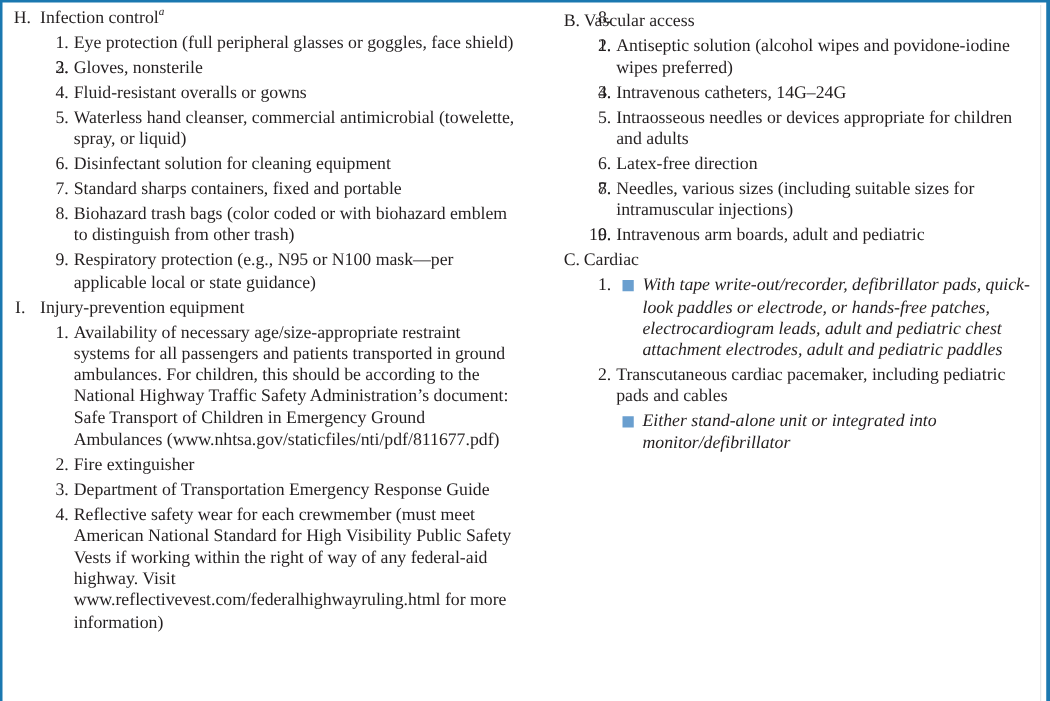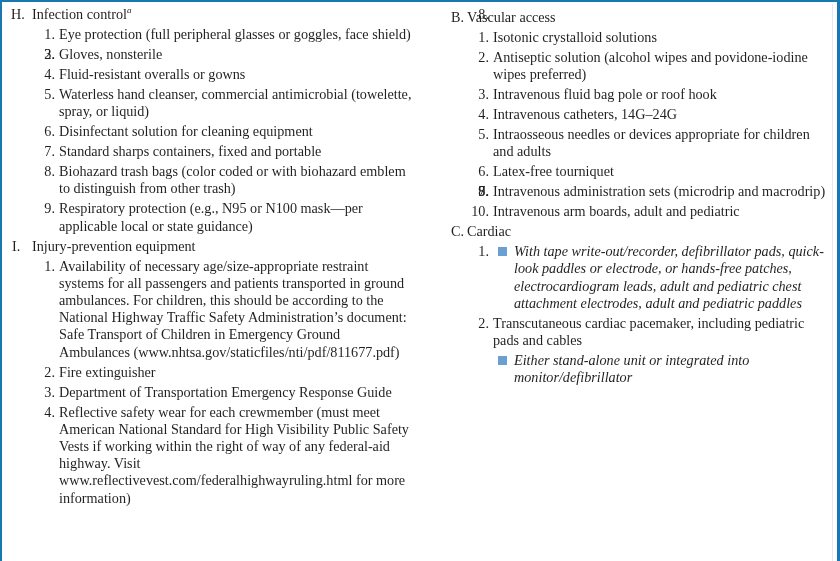--- a/index.html
+++ b/index.html
@@ -66,29 +66,29 @@
     <div class="item"><span class="num">3.</span><span>Department of Transportation Emergency Response Guide</span></div>
     <div class="item"><span class="num">4.</span><span>Reflective safety wear for each crewmember (must meet American National Standard for High Visibility Public Safety Vests if working within the right of way of any federal-aid highway. Visit www.reflectivevest.com/federalhighwayruling.html for more information)</span></div>
   </div>
 
   <div class="col col-right">
     <div class="item"><span class="num">8.</span></div>
 
     <div class="section">
       <span class="letter">B.</span><span>Vascular access</span>
     </div>
-    <div class="item"><span class="num">1.</span><span>Isotonic crystalloid solutions</span></div>
+    <div class="item"><span class="num">1.</span></div>
     <div class="item"><span class="num">2.</span><span>Antiseptic solution (alcohol wipes and povidone-iodine wipes preferred)</span></div>
-    <div class="item"><span class="num">3.</span><span>Intravenous fluid bag pole or roof hook</span></div>
+    <div class="item"><span class="num">3.</span></div>
     <div class="item"><span class="num">4.</span><span>Intravenous catheters, 14G–24G</span></div>
     <div class="item"><span class="num">5.</span><span>Intraosseous needles or devices appropriate for children and adults</span></div>
-    <div class="item"><span class="num">6.</span><span>Latex-free tourniquet</span></div>
+    <div class="item"><span class="num">6.</span><span>Latex-free direction</span></div>
     <div class="item"><span class="num">7.</span></div>
-    <div class="item"><span class="num">8.</span></div>
-    <div class="item"><span class="num">9.</span><span>Intravenous administration sets (microdrip and macrodrip)</span></div>
+    <div class="item"><span class="num">8.</span><span>Needles, various sizes (including suitable sizes for intramuscular injections)</span></div>
+    <div class="item"><span class="num">9.</span></div>
     <div class="item"><span class="num">10.</span><span>Intravenous arm boards, adult and pediatric</span></div>
 
     <div class="section">
       <span class="letter">C.</span><span>Cardiac</span>
     </div>
     <div class="item" style="padding-left:42px"><span class="num">1.</span></div>
     <div class="sub" style="padding-left:63px"><span class="bullet" style="left:47px"></span><span>With tape write-out/recorder, defibrillator pads, quick-look paddles or electrode, or hands-free patches, electrocardiogram leads, adult and pediatric chest attachment electrodes, adult and pediatric paddles</span></div>
     <div class="item"><span class="num">2.</span><span>Transcutaneous cardiac pacemaker, including pediatric pads and cables</span></div>
     <div class="sub" style="padding-left:63px"><span class="bullet" style="left:47px"></span><span>Either stand-alone unit or integrated into monitor/defibrillator</span></div>
   </div>

